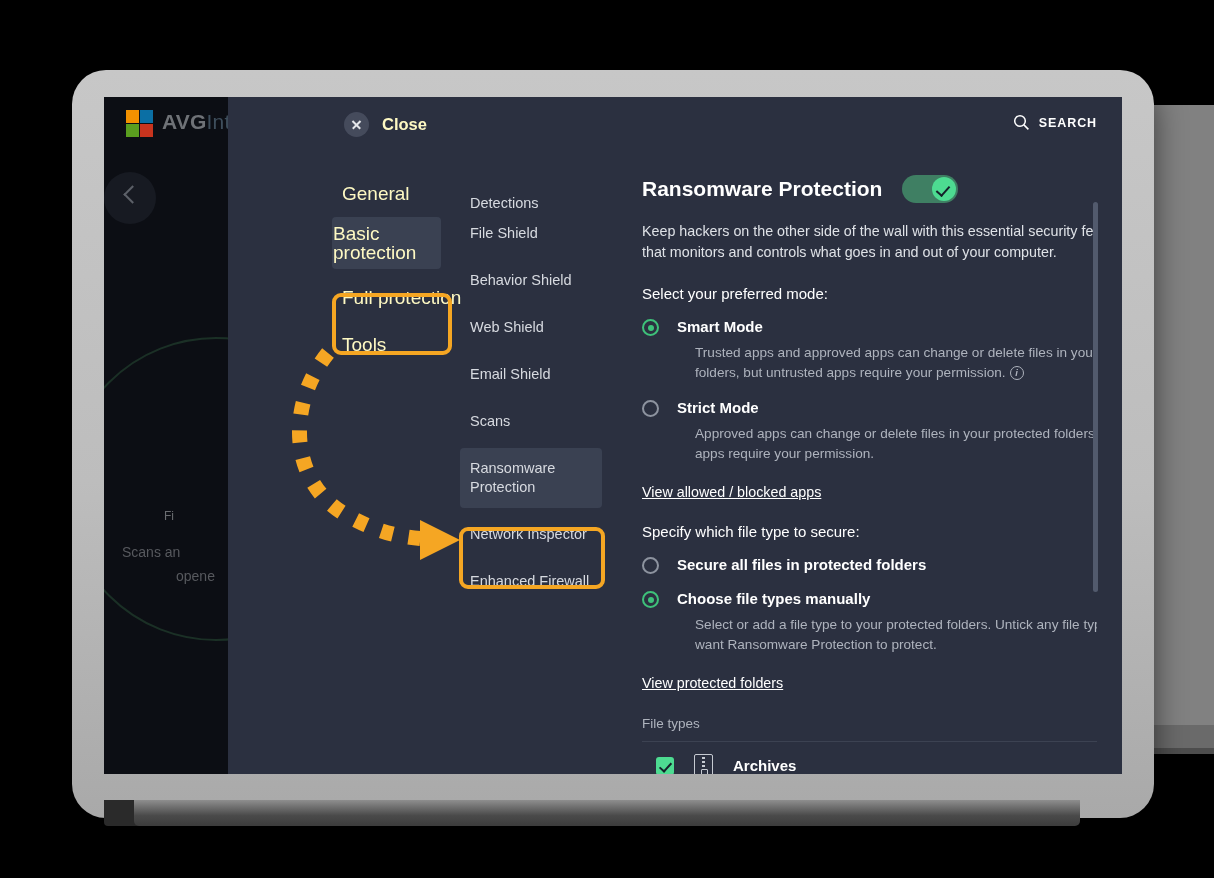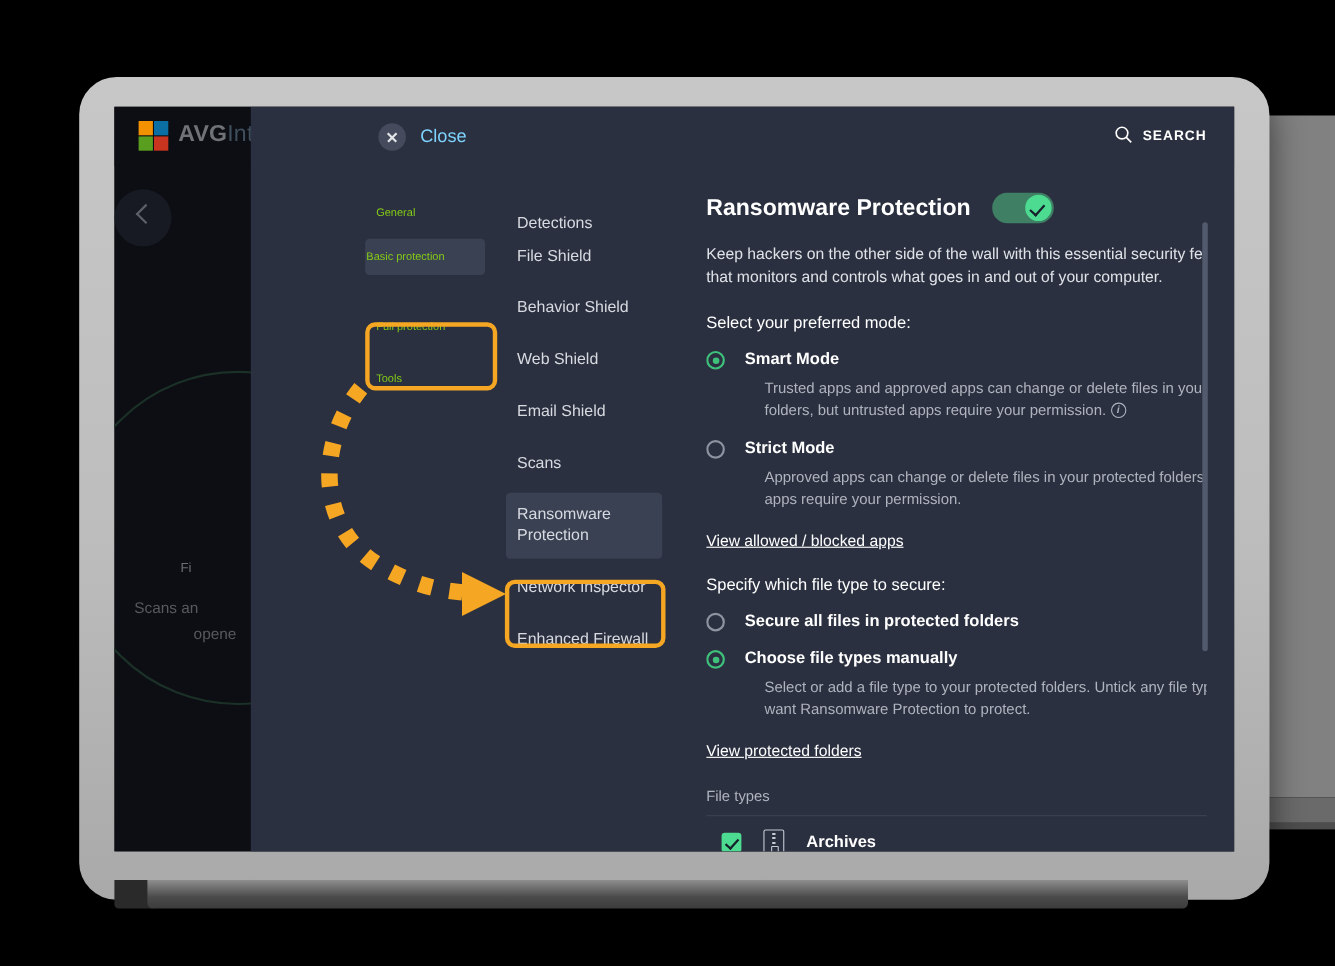--- a/index.html
+++ b/index.html
@@ -43,28 +43,28 @@
 
   
   .settings{position:absolute;left:124px;top:0px;width:894px;height:677px;background:#2b3040;}
 
   .settings-top{position:absolute;left:0;top:0;width:894px;height:56px;}
   .close-btn{position:absolute;left:116px;top:15px;display:flex;align-items:center;gap:13px;cursor:pointer;}
   .close-circle{width:25px;height:25px;border-radius:50%;background:#454b5c;position:relative;flex:0 0 auto;}
   .close-circle:before,.close-circle:after{content:"";position:absolute;left:7px;top:12px;width:11px;height:1.6px;background:#e4e6ea;}
   .close-circle:before{transform:rotate(45deg);}
   .close-circle:after{transform:rotate(-45deg);}
-  .close-label{font-size:16.5px;font-weight:normal;color:#7dd3fc;}
+  .close-label{font-size:16.5px;font-weight:bold;color:#fef9c3;}
 
   .search-btn{position:absolute;right:25px;top:17px;display:flex;align-items:center;gap:9px;cursor:pointer;}
   .search-label{font-size:12.5px;font-weight:bold;color:#ffffff;letter-spacing:.9px;}
 
   
   .nav-left{position:absolute;left:114px;top:80px;width:124px;}
-  .nav-left .nav-item{font-size:10px;color:#84cc16;padding:7px 0 7px 0;cursor:pointer;line-height:19px;}
+  .nav-left .nav-item{font-size:19px;color:#fef9c3;padding:7px 0 7px 0;cursor:pointer;line-height:19px;}
   .nav-left .nav-item.selected{background:#3a4152;border-radius:4px;padding-left:1px;margin-left:-10px;width:108px;}
   .nl-0{position:absolute;left:0;top:0;}
   .nl-1{position:absolute;left:0;top:40px;}
   .nl-2{position:absolute;left:0;top:104px;}
   .nl-3{position:absolute;left:0;top:151px;}
 
   .nav-mid{position:absolute;left:242px;top:80px;width:170px;}
   .nav-mid .nav-item{position:absolute;font-size:14.5px;color:#d7dae0;cursor:pointer;line-height:19px;}
   .nav-mid .nav-item.selected{background:#3a4152;border-radius:4px;padding:11px 10px;margin-left:-10px;margin-top:-11px;width:122px;}
   .nm-0{top:17px;left:0;}

